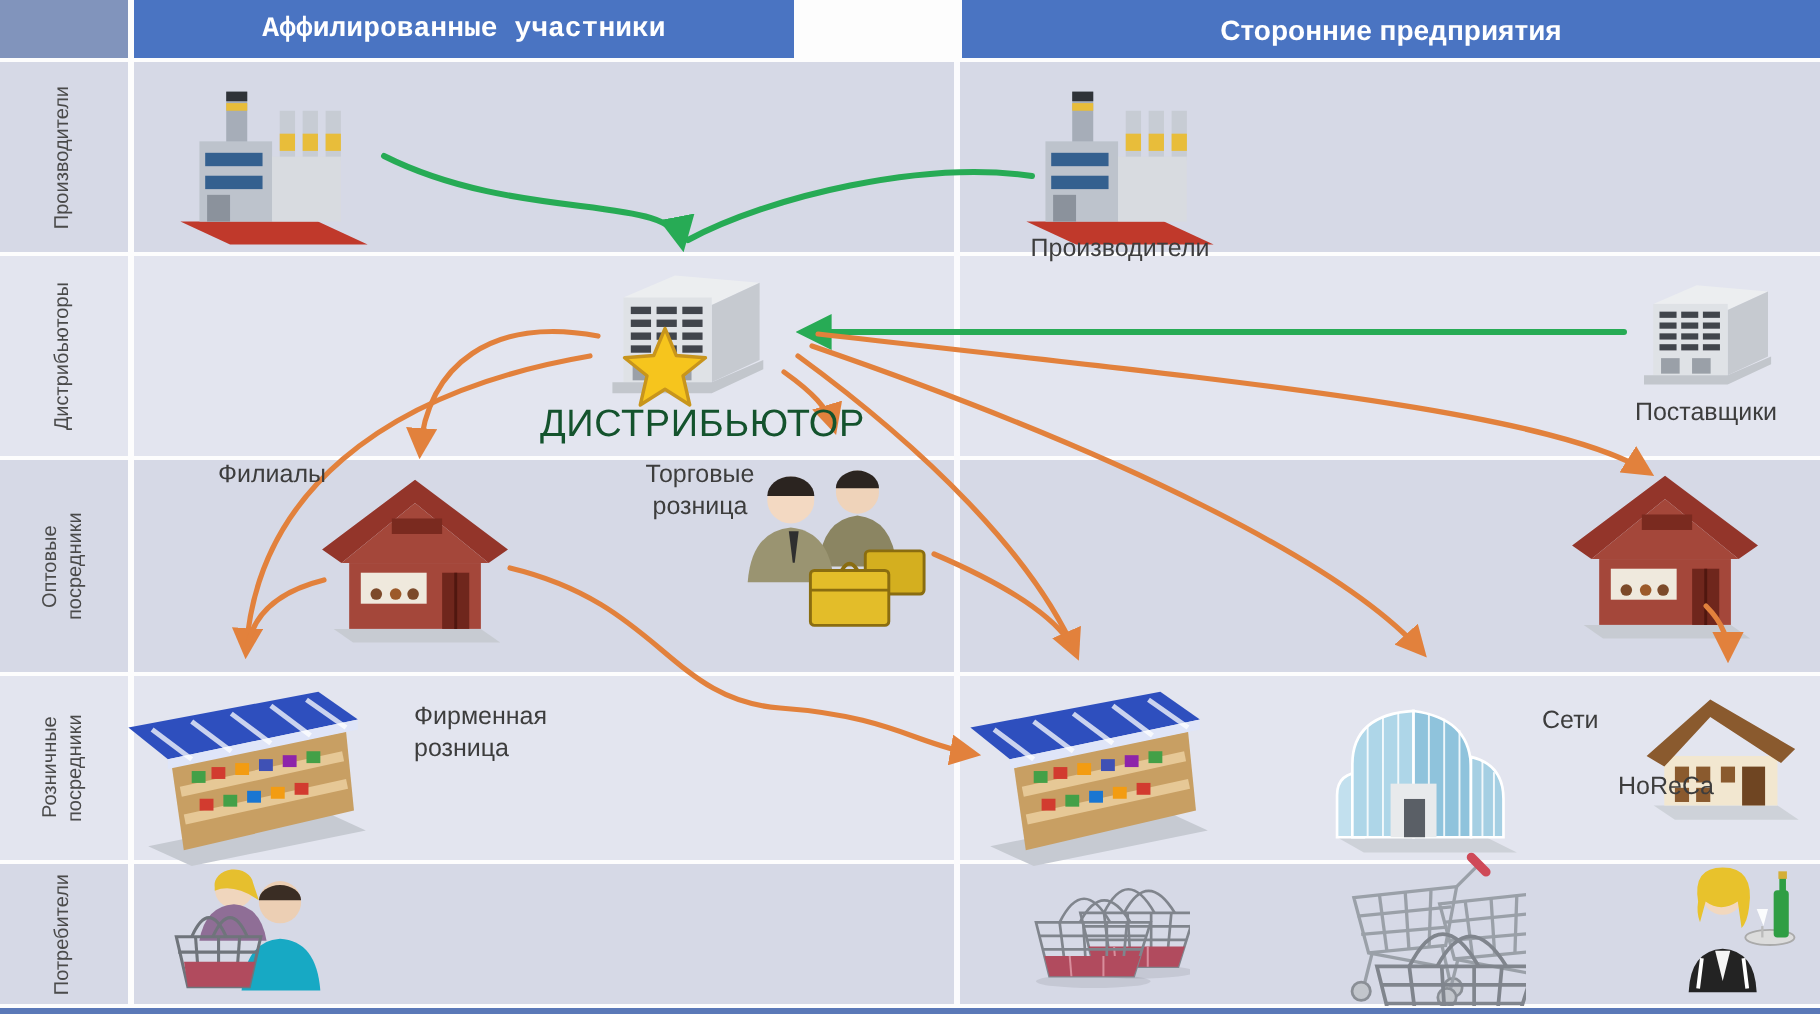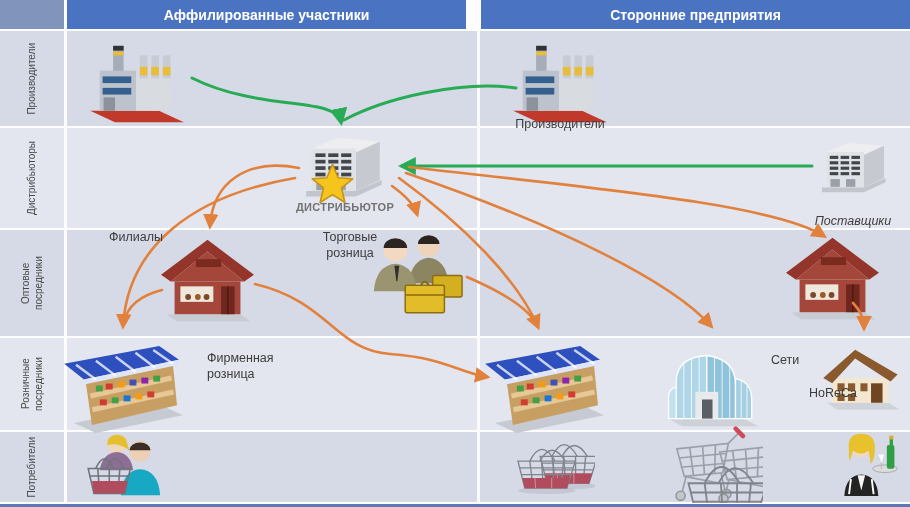--- a/index.html
+++ b/index.html
@@ -14,21 +14,21 @@
   .corner{position:absolute;top:0;left:0;width:64px;height:29px;background:var(--corner-bg);z-index:2;}
   .vsep{position:absolute;top:31px;height:471px;width:3px;background:#fbfbfd;z-index:2;}
   .bottombar{position:absolute;left:0;top:504px;width:910px;height:3px;background:var(--bottom-bar);z-index:2;}
   .vcell{position:absolute;left:0;width:64px;display:flex;align-items:center;justify-content:center;z-index:3;}
   .vtext{writing-mode:vertical-rl;transform:rotate(180deg);font-size:10px;line-height:1.25;
          color:#4a4a4a;text-align:center;max-height:84px;}
   .icon{position:absolute;z-index:3;}
   .icon svg{display:block;width:100%;height:100%;}
   .lbl{position:absolute;z-index:5;font-size:12.5px;color:var(--text-dark);line-height:1.25;}
   .lbl.center{text-align:center;}
-  .lbl.big{font-weight:bold;font-size:11px;color:#737373;letter-spacing:.3px;}
+  .lbl.big{font-weight:normal;font-size:19px;color:#14532d;letter-spacing:.3px;}
   #edges{position:absolute;left:0;top:0;z-index:4;pointer-events:none;}
   .edge-o{stroke:var(--arrow-orange);stroke-width:2.6;fill:none;stroke-linecap:round;}
   .edge-g{stroke:var(--arrow-green);stroke-width:3;fill:none;stroke-linecap:round;}
   .fill-o{fill:var(--arrow-orange);}
   .fill-g{fill:var(--arrow-green);}
 </style>
 </head>
 <body>
 
 <div id="stage">
@@ -230,21 +230,21 @@
         <path d="M17,22 q-3,-18 13,-18 q17,0 14,21 q-1,8 -4,11 l-2,-14 q-9,6 -17,0 l-3,11 q-2,-5 -1,-11 z" fill="#e8c22c"></path>
         <path d="M12,70 q1,-22 18,-23 q17,1 18,23 z" fill="#232323"></path>
         <polygon points="26,48 34,48 30,64" fill="#f5f5f5"></polygon>
         <line x1="19" y1="52" x2="17" y2="68" stroke="#fff" stroke-width="2"></line>
         <line x1="41" y1="52" x2="43" y2="68" stroke="#fff" stroke-width="2"></line>
       </symbol>
     </defs>
   </svg>
 
   <div class="corner"></div>
-  <div class="hdr" style="left:67px;width:399px;">
+  <div class="hdr" style="left:67px;width:330px;font-family:Liberation Mono, monospace;">
     <span>Аффилированные участники</span>
   </div>
   <div class="hdr" style="left:481px;width:429px;">
     <span>Сторонние предприятия</span>
   </div>
 
   <div class="band dark" style="left:0;top:31px;width:64px;height:95px;"></div>
   <div class="band light" style="left:0;top:128px;width:64px;height:100px;"></div>
   <div class="band dark" style="left:0;top:230px;width:64px;height:106px;"></div>
   <div class="band light" style="left:0;top:338px;width:64px;height:92px;"></div>
@@ -380,20 +380,20 @@
     <path class="edge-o" d="M399,178 C462,224 517,278 538,327" marker-end="url(#ah-o)"></path>
     <path class="edge-o" d="M467,277 C502,292 524,306 534,320"></path>
     <path class="edge-o" d="M406,173 C560,226 672,282 711,326" marker-end="url(#ah-o)"></path>
     <path class="edge-o" d="M409,167 C610,190 775,205 824,236" marker-end="url(#ah-o)"></path>
     <path class="edge-o" d="M255,284 C330,302 335,350 390,354 C445,358 458,372 487,377" marker-end="url(#ah-o)"></path>
     <path class="edge-o" d="M853,303 C862,312 864,320 864,328" marker-end="url(#ah-o)"></path>
   </svg>
 
   <div class="lbl center" style="left:493px;top:117px;width:134px;">Производители</div>
   <div class="lbl center big" style="left:270px;top:201px;width:150px;">ДИСТРИБЬЮТОР</div>
-  <div class="lbl center" style="left:804px;top:214px;width:98px;font-style:italic;">Поставщики</div>
+  <div class="lbl center" style="left:804px;top:199px;width:98px;">Поставщики</div>
   <div class="lbl center" style="left:96px;top:230px;width:80px;">Филиалы</div>
   <div class="lbl center" style="left:308px;top:230px;width:84px;">Торговые розница</div>
   <div class="lbl" style="left:207px;top:351px;width:100px;">Фирменная розница</div>
   <div class="lbl" style="left:771px;top:353px;width:60px;">Сети</div>
   <div class="lbl center" style="left:794px;top:386px;width:78px;">HoReCa</div>
 
 </div>
 
 </body></html>

